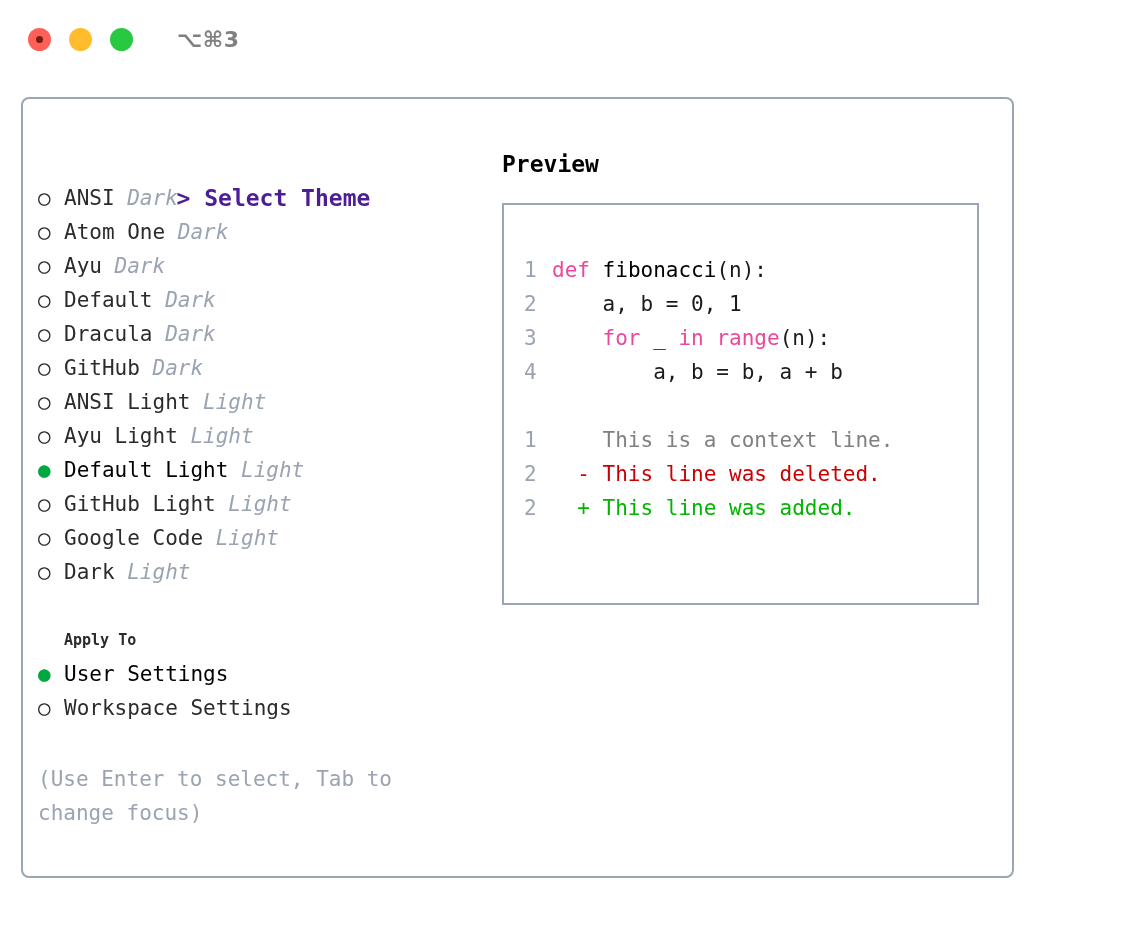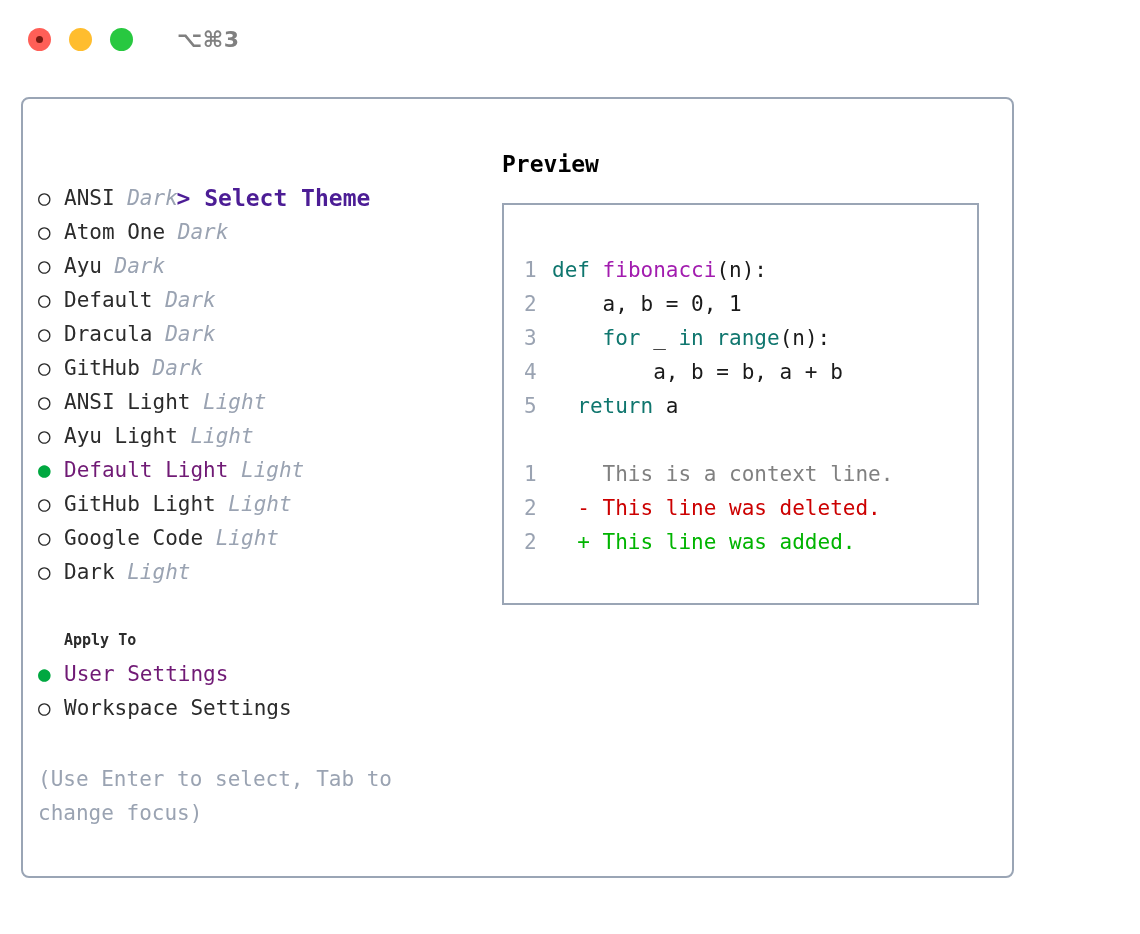--- a/index.html
+++ b/index.html
@@ -111,21 +111,21 @@
   .bullet {
     display: inline-block;
     width: 26px;
     color: #2b2b2b;
   }
   .bullet-sel {
     color: #00a840;
   }
 
   .theme-name { color: #2b2b2b; }
-  .theme-name.selected { color: #701a75; }
+  .theme-name.selected { color: #000000; }
   .theme-kind {
     color: #9aa3b2;
     font-style: italic;
   }
 
   .section-label {
     font-size: 15px;
     color: #2b2b2b;
     height: 34px;
     line-height: 34px;
@@ -171,22 +171,22 @@
     font-size: 21px;
     line-height: 34px;
     white-space: pre;
     color: #1a1a1a;
   }
   .ln {
     display: inline-block;
     width: 28px;
     color: #9aa3b2;
   }
-  .kw  { color: #0f766e; margin-top: 28px; }
-  .fn  { color: #a21caf; }
+  .kw  { color: #ec4899; margin-top: 28px; }
+  .fn  { color: #000000; }
   .pl  { color: #1a1a1a; }
   .blank-line { height: 34px; }
 
   .diff-ctx { color: #808080; }
   .diff-del { color: #cc0000; }
   .diff-add { color: #00b400; }
 </style>
 </head>
 <body>
 
@@ -239,21 +239,20 @@
 
       <div class="right-col">
         <div class="preview-title">Preview</div>
 
         <div class="code-box">
           <div id="code-lines">
               <div class="code-line"><span class="ln">1</span><span></span><span class="kw">def</span><span class="pl"> </span><span class="fn">fibonacci</span><span class="pl">(n):</span></div>
               <div class="code-line"><span class="ln">2</span><span>    </span><span class="pl">a, b = 0, 1</span></div>
               <div class="code-line"><span class="ln">3</span><span>    </span><span class="kw">for</span><span class="pl"> _ </span><span class="kw">in</span><span class="pl"> </span><span class="kw">range</span><span class="pl">(n):</span></div>
               <div class="code-line"><span class="ln">4</span><span>        </span><span class="pl">a, b = b, a + b</span></div>
-              <div class="code-line"><span class="ln">5</span><span>  </span><span class="kw">return</span><span class="pl"> a</span></div>
             </div>
           <div class="blank-line"></div>
           <div id="diff-lines">
               <div class="code-line"><span class="ln">1</span><span class="diff-ctx">    </span><span class="diff-ctx">This is a context line.</span></div>
               <div class="code-line"><span class="ln">2</span><span class="diff-del">  - </span><span class="diff-del">This line was deleted.</span></div>
               <div class="code-line"><span class="ln">2</span><span class="diff-add">  + </span><span class="diff-add">This line was added.</span></div>
             </div>
         </div>
       </div>
 

